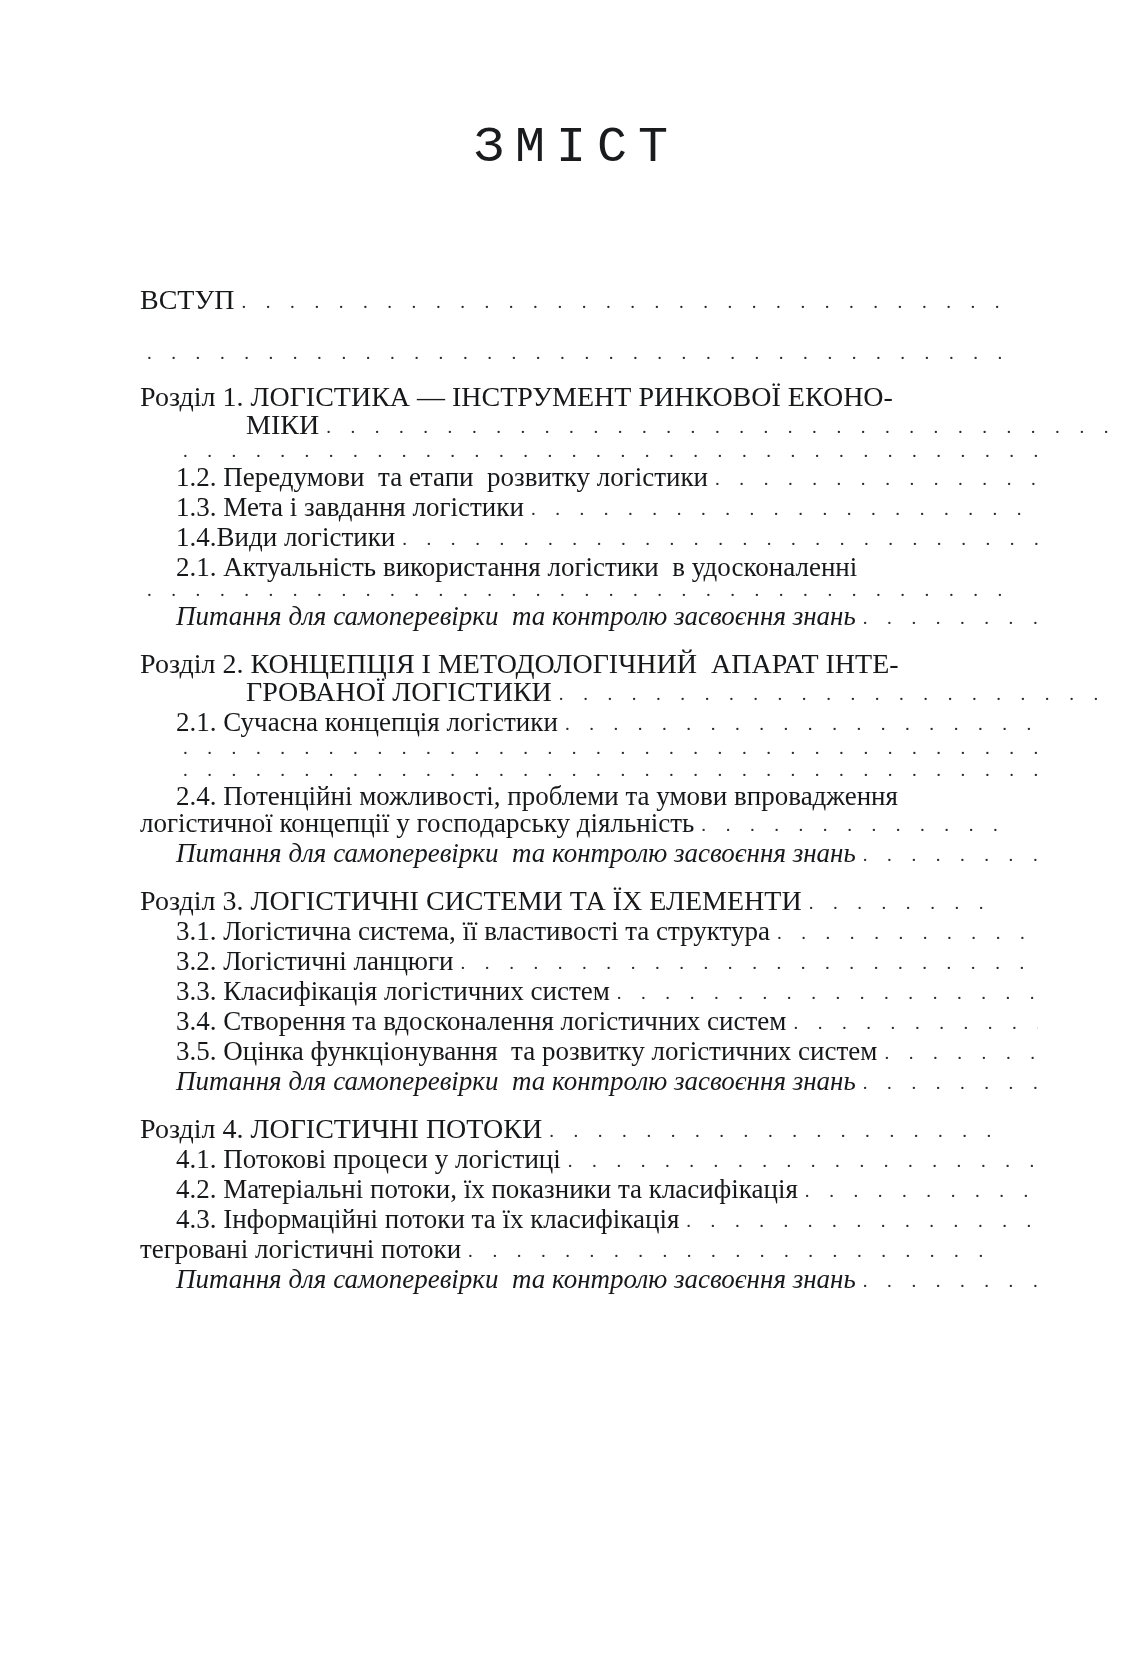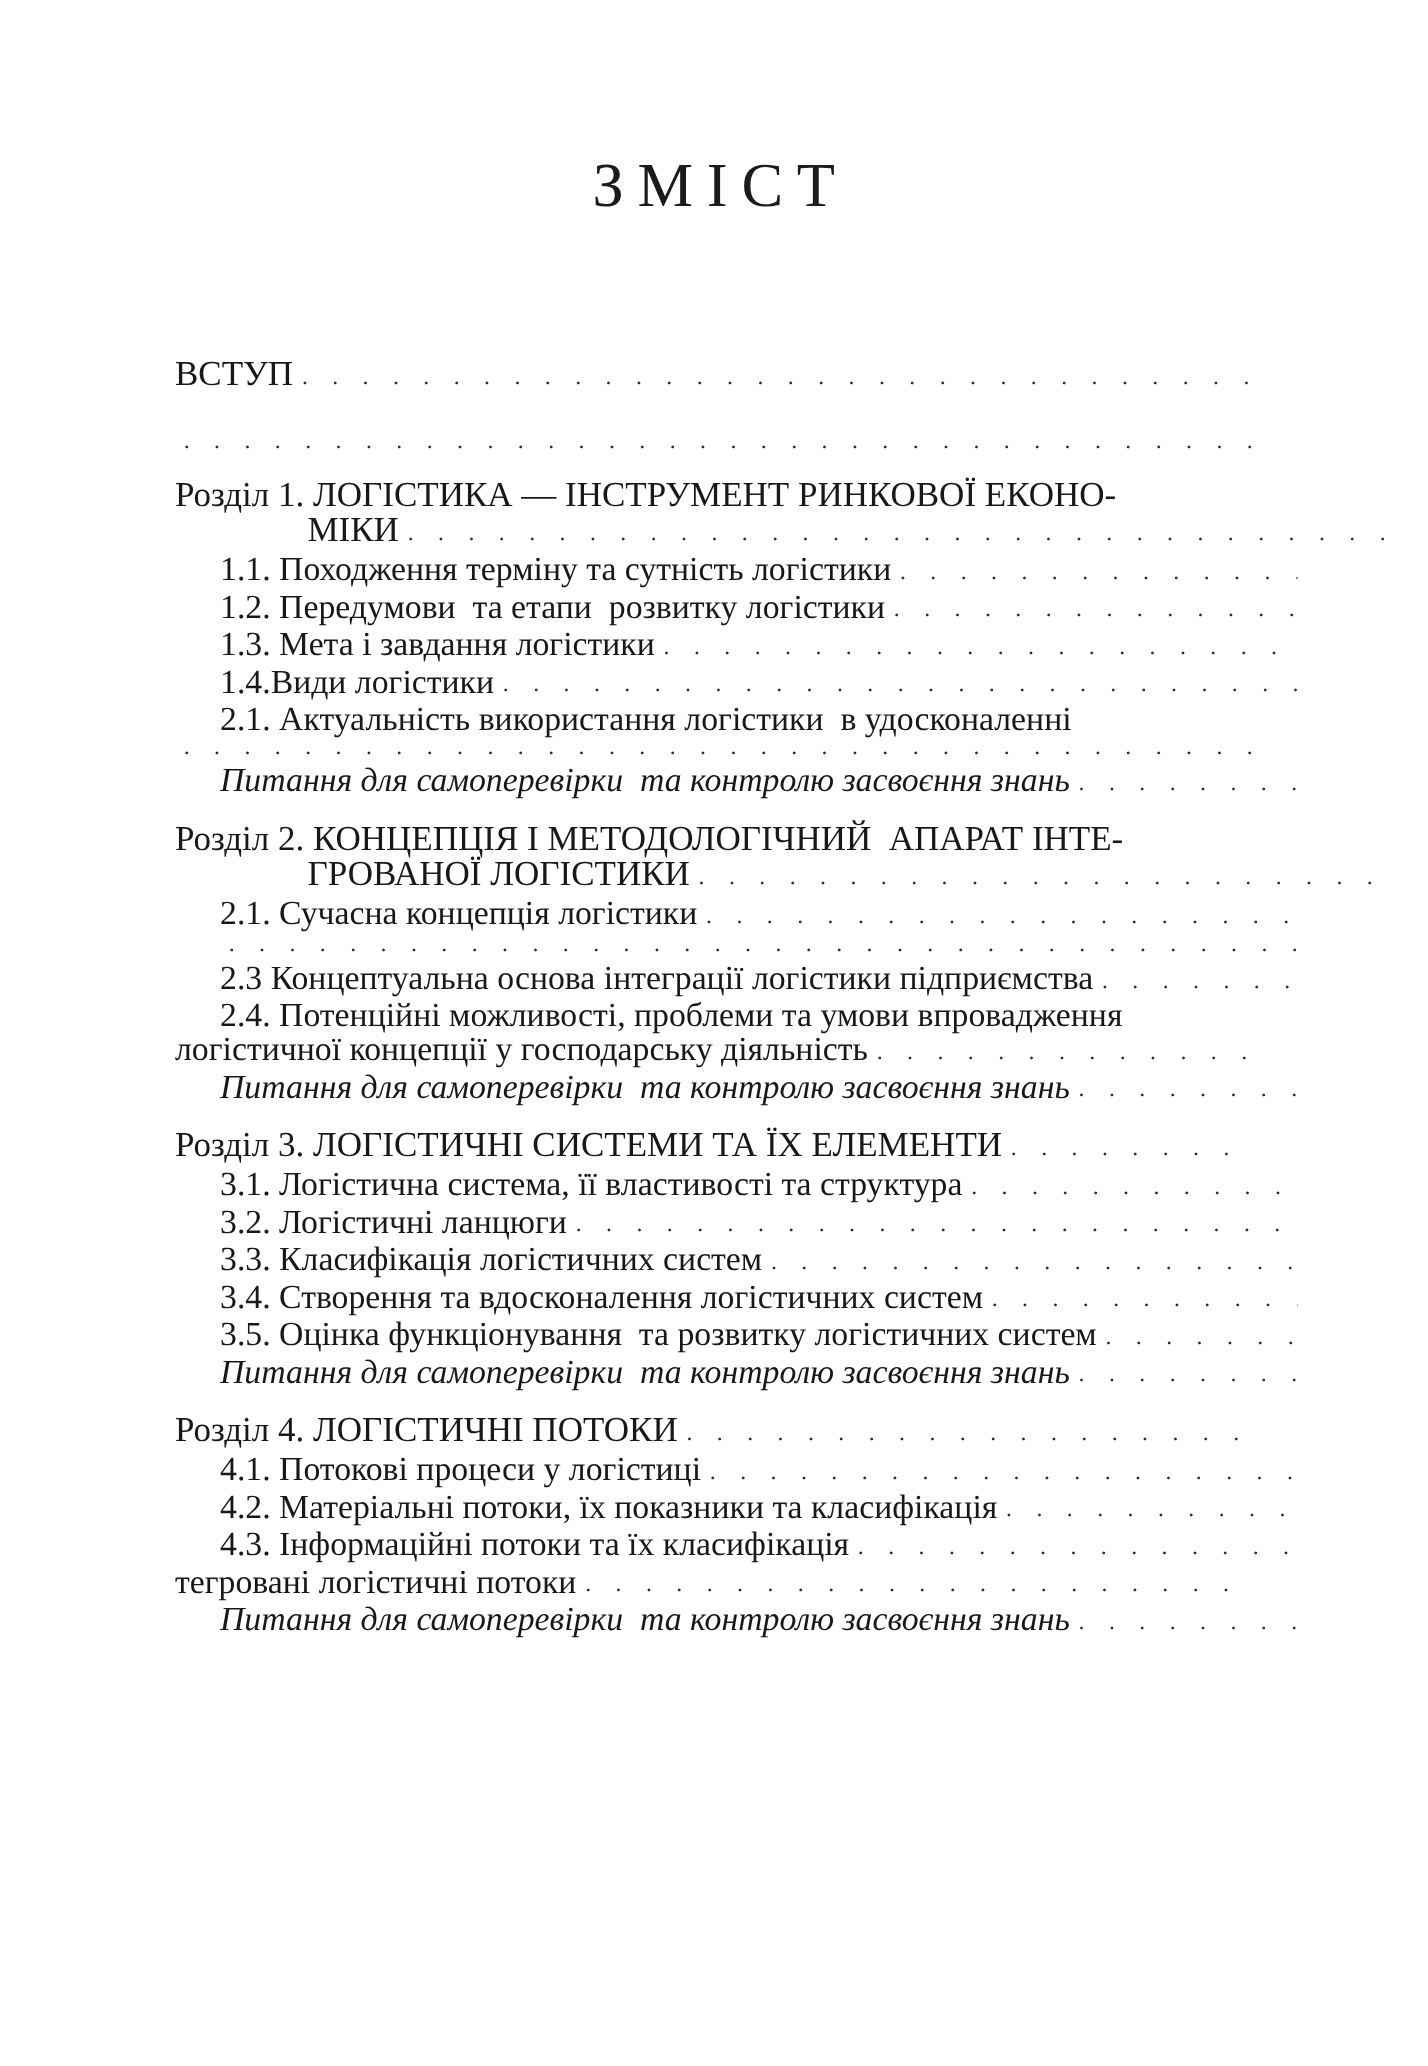--- a/index.html
+++ b/index.html
@@ -25,21 +25,21 @@
     overflow: hidden;
   }
 
   
   .toc-title {
     position: absolute;
     top: 122px;
     left: 0;
     width: 1142px;
     text-align: center;
-    font-family: Liberation Serif, serif;
+    font-family: Liberation Mono, monospace;
     font-weight: 400;
     font-size: 50px;
     letter-spacing: 11px;
     text-indent: 11px;
     color: #1a1b1d;
     line-height: 1.05;
   }
 
   
   .toc {
@@ -173,21 +173,20 @@
       <div class="entry lvl-chapter">
         <div class="wrapline">Розділ 1. ЛОГІСТИКА — ІНСТРУМЕНТ РИНКОВОЇ ЕКОНО-</div>
         <div class="row cont">
           <span class="label">МІКИ</span>
           <span class="leader">. . . . . . . . . . . . . . . . . . . . . . . . . . . . . . . . . . . . . . . . . . . . . . . . . . . . . . . . . . . . . . . . . . . . . . . . . . . . . . . . . . . . . . . . . </span>
           <span class="page">11</span>
         </div>
       </div>
       <div class="entry lvl-section">
         <div class="row">
-          <span class="label">1.1. Походження терміну та сутність логістики</span>
           <span class="leader">. . . . . . . . . . . . . . . . . . . . . . . . . . . . . . . . . . . . . . . . . . . . . . . . . . . . . . . . . . . . . . . . . . . . . . . . . . . . . . . . . . . . . . . . . </span>
           <span class="page">11</span>
         </div>
       </div>
       <div class="entry lvl-section">
         <div class="row">
           <span class="label">1.2. Передумови  та етапи  розвитку логістики</span>
           <span class="leader">. . . . . . . . . . . . . . . . . . . . . . . . . . . . . . . . . . . . . . . . . . . . . . . . . . . . . . . . . . . . . . . . . . . . . . . . . . . . . . . . . . . . . . . . . </span>
           <span class="page">15</span>
         </div>
@@ -236,21 +235,20 @@
         </div>
       </div>
       <div class="entry lvl-section">
         <div class="row">
           <span class="leader">. . . . . . . . . . . . . . . . . . . . . . . . . . . . . . . . . . . . . . . . . . . . . . . . . . . . . . . . . . . . . . . . . . . . . . . . . . . . . . . . . . . . . . . . . </span>
           <span class="page">35</span>
         </div>
       </div>
       <div class="entry lvl-section">
         <div class="row">
-          <span class="label">2.3 Концептуальна основа інтеграції логістики підприємства</span>
           <span class="leader">. . . . . . . . . . . . . . . . . . . . . . . . . . . . . . . . . . . . . . . . . . . . . . . . . . . . . . . . . . . . . . . . . . . . . . . . . . . . . . . . . . . . . . . . . </span>
           <span class="page">37</span>
         </div>
       </div>
       <div class="entry lvl-section">
         <div class="wrapline">2.4. Потенційні можливості, проблеми та умови впровадження</div>
         <div class="row cont">
           <span class="label">логістичної концепції у господарську діяльність</span>
           <span class="leader">. . . . . . . . . . . . . . . . . . . . . . . . . . . . . . . . . . . . . . . . . . . . . . . . . . . . . . . . . . . . . . . . . . . . . . . . . . . . . . . . . . . . . . . . . </span>
           <span class="page">42</span>

